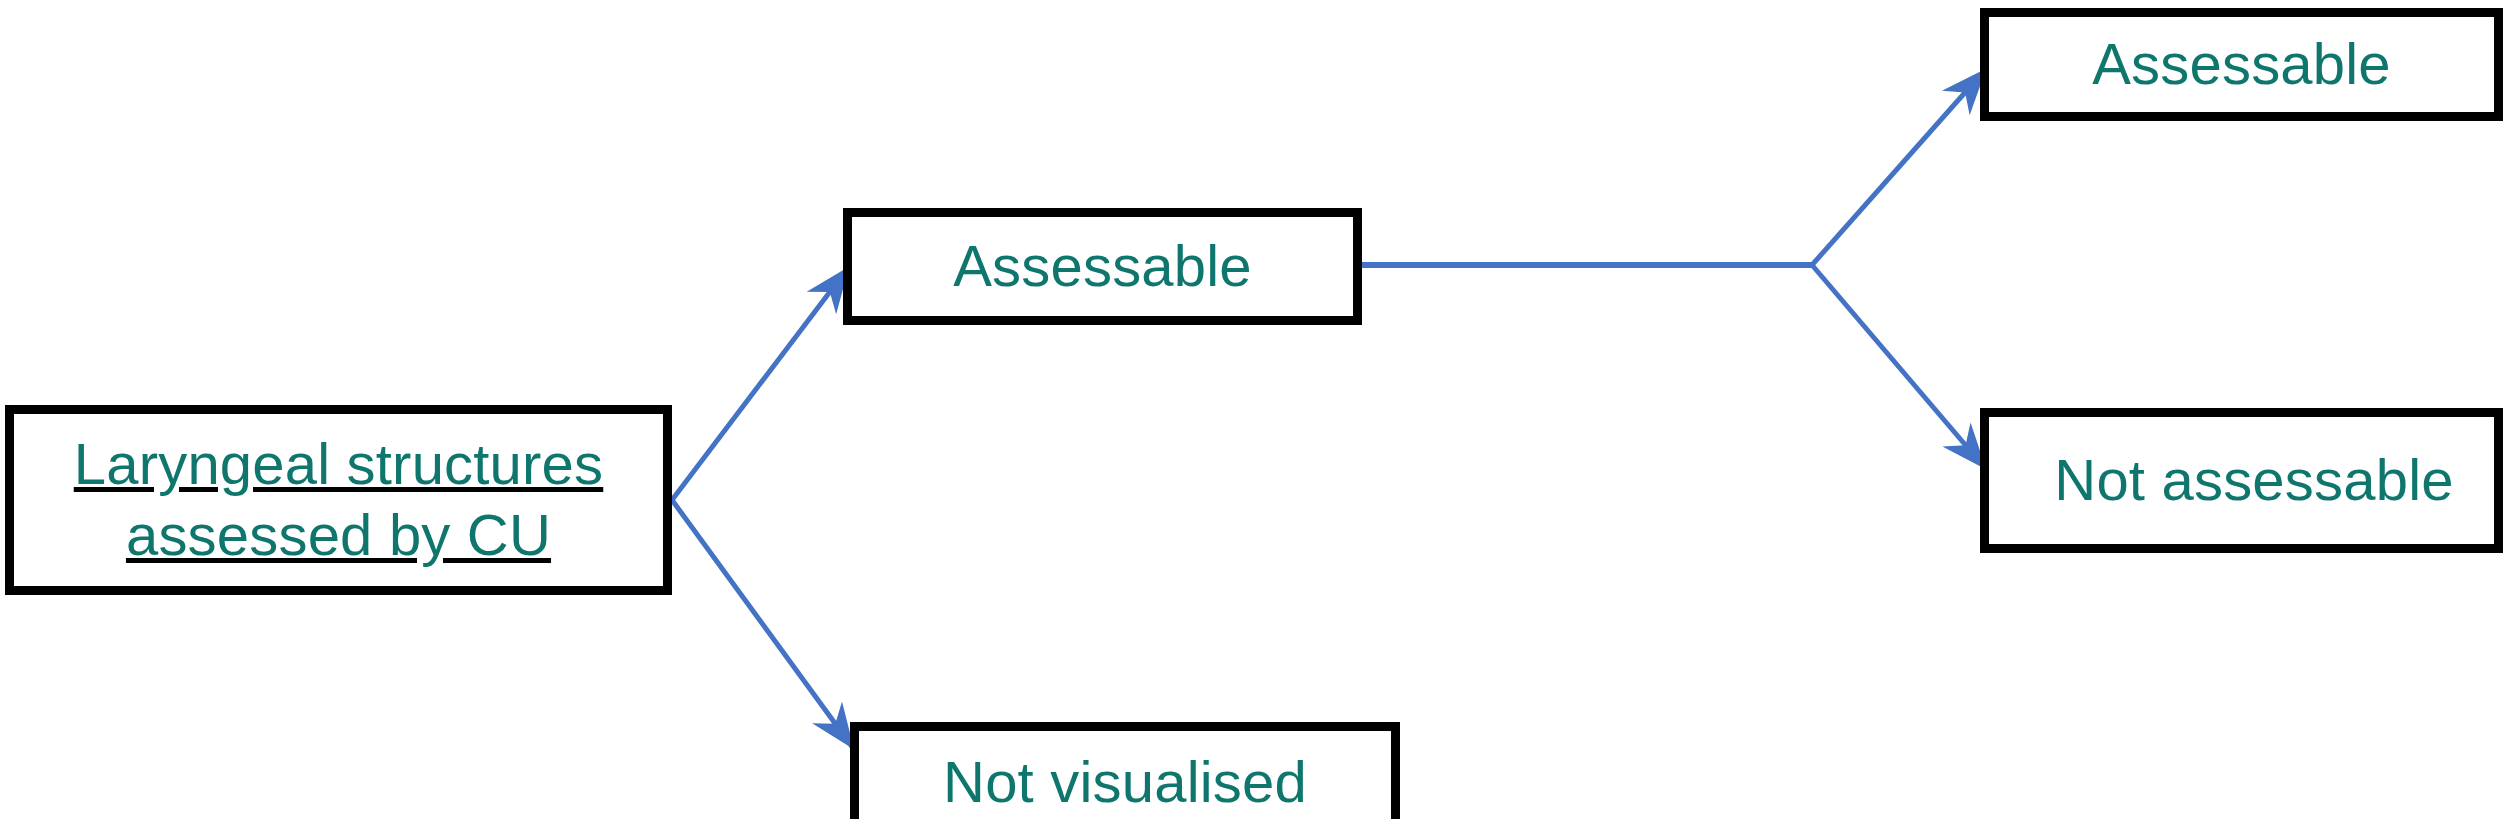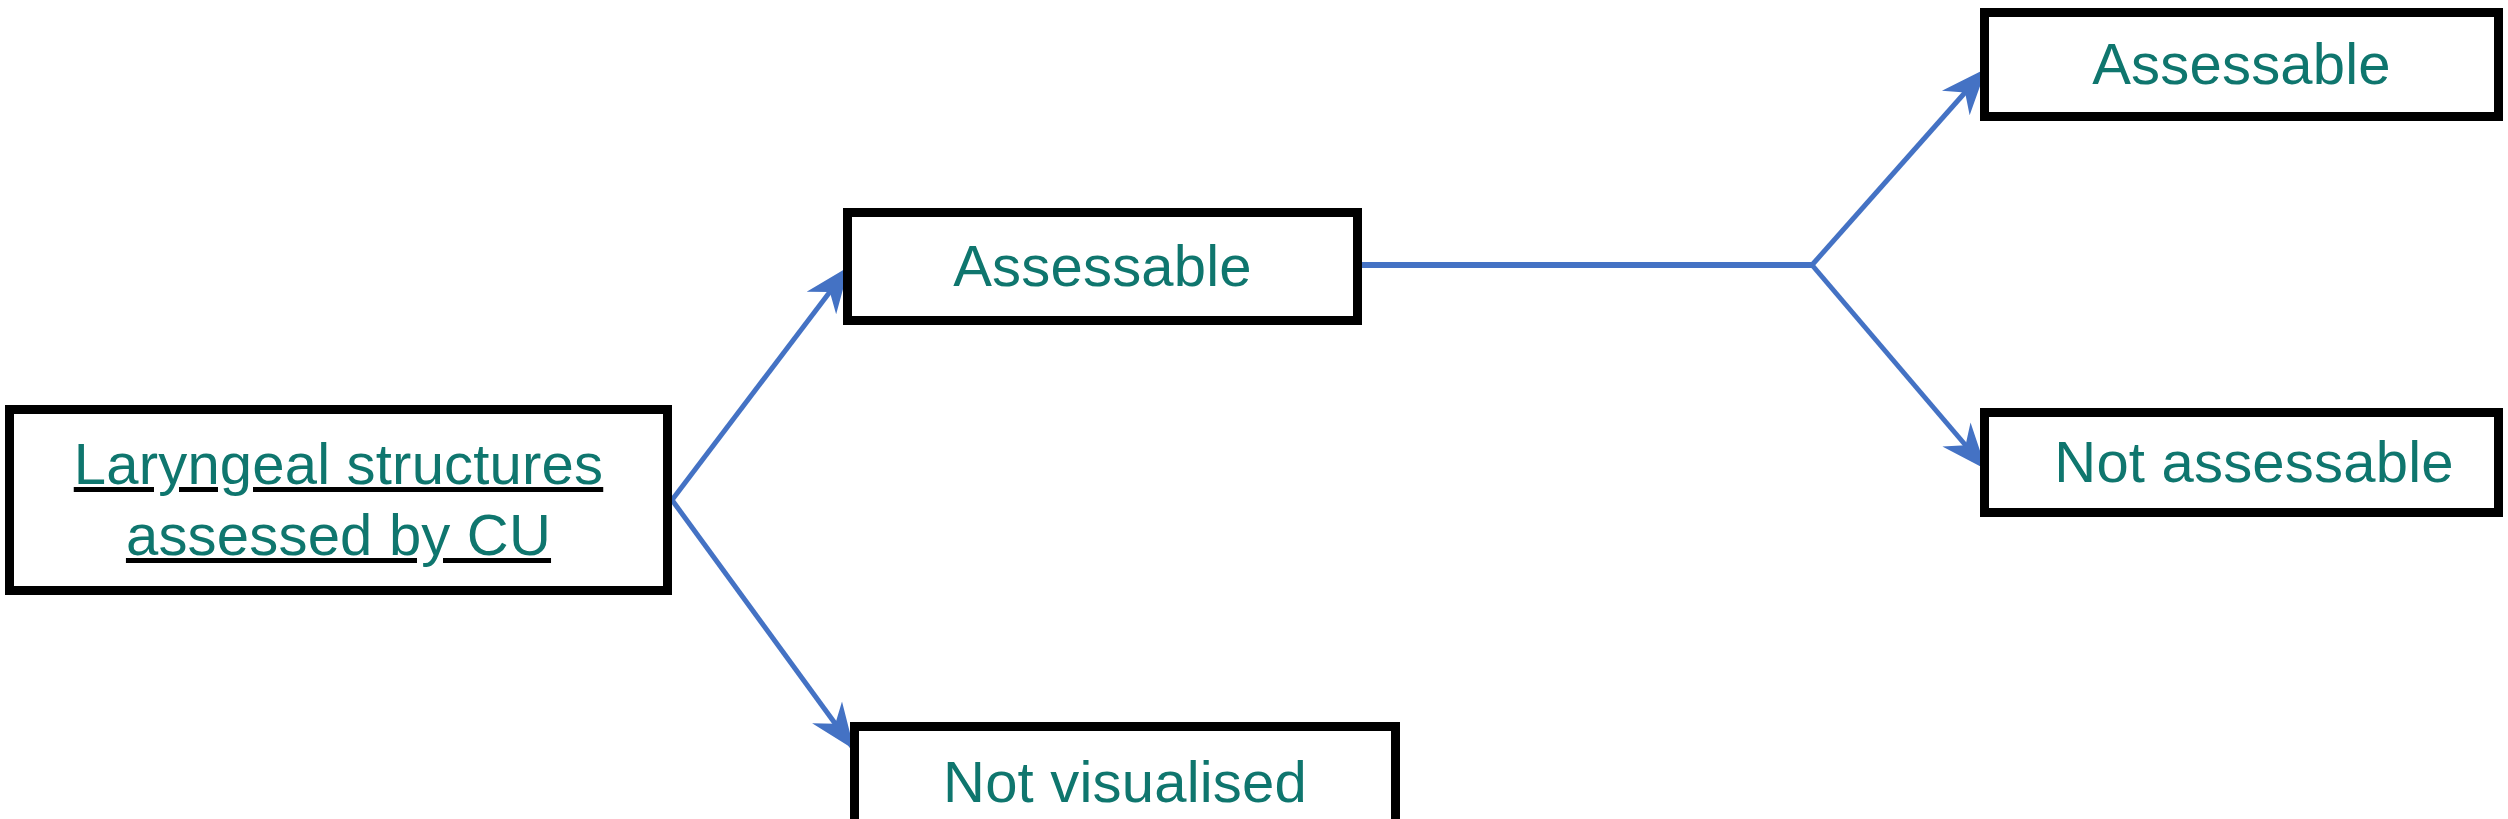--- a/index.html
+++ b/index.html
@@ -50,21 +50,21 @@
     white-space: pre-line;
     padding: 0 14px;
   }
 
   
   #node-root        { left: 5px;    top: 405px; width: 667px; height: 190px; text-decoration: underline; }
   #node-visualised  { left: 843px;  top: 208px; width: 519px; height: 117px; }
   #node-not-vis     { left: 850px;  top: 698px; width: 550px; height: 121px;
                       border-bottom-width: 9px; margin-top: 24px; }
   #node-assessable  { left: 1980px; top: 8px;   width: 523px; height: 113px; }
-  #node-not-assess  { left: 1980px; top: 408px; width: 523px; height: 109px; padding-left: 25px; }
+  #node-not-assess  { left: 1980px; top: 408px; width: 523px; height: 145px; padding-left: 25px; }
 
   
   .edge-label {
     position: absolute;
     z-index: 3;
     color: #000000;
     font-size: 58px;
     line-height: 1;
     white-space: nowrap;
     background: transparent;

